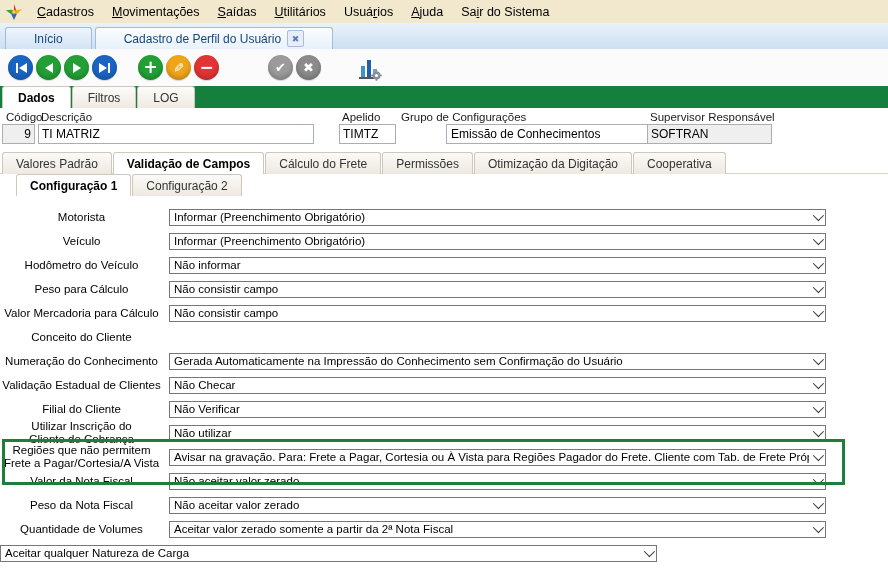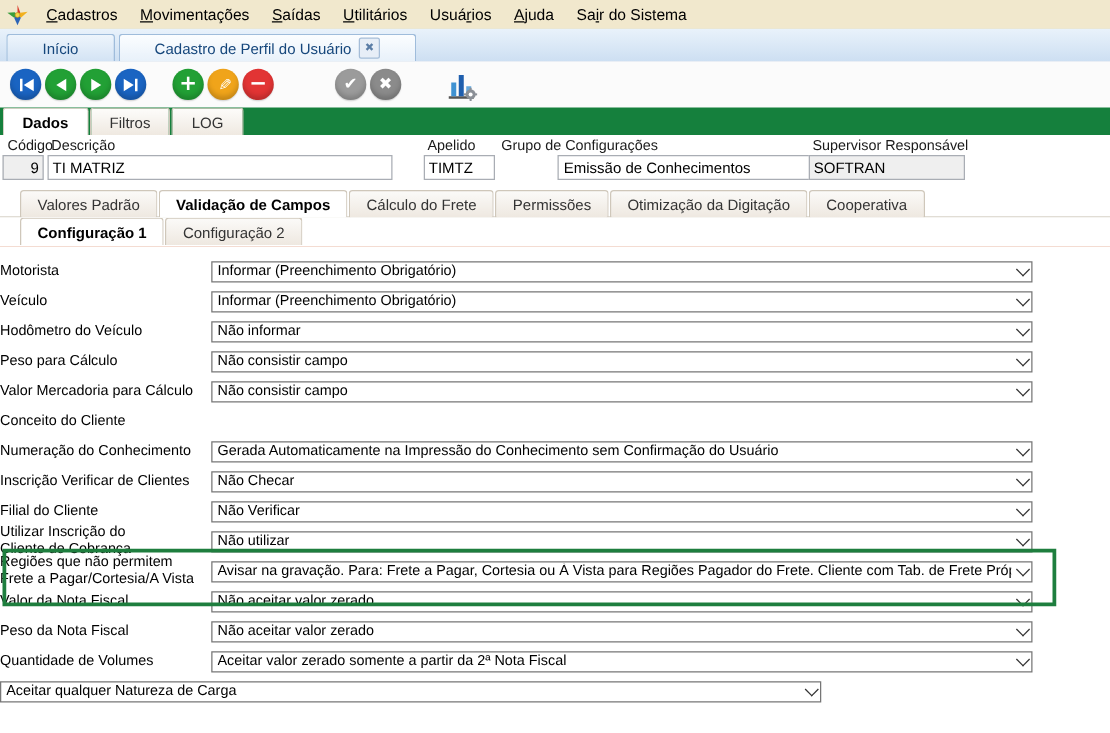--- a/index.html
+++ b/index.html
@@ -53,33 +53,33 @@
           font-family:"Liberation Sans",sans-serif;font-size:12px;padding:0 3px;box-sizing:border-box;}
   .ro{background:#efefef;}
   .combo{position:absolute;top:16px;height:20px;border:1px solid #a9adb4;background:#fff;
          display:flex;align-items:stretch;box-sizing:border-box;cursor:pointer;margin-left:48px;}
   .combo-text{flex:1;display:flex;align-items:center;padding-left:4px;font-size:12px;white-space:nowrap;overflow:hidden;}
   .combo-btn{width:17px;background:#f2f2f2;border-left:1px solid #c8c8c8;display:flex;align-items:center;justify-content:center;}
   .tri-dn{width:0;height:0;border-left:4px solid transparent;border-right:4px solid transparent;border-top:5px solid #444;}
 
   
   .sectabs{position:absolute;top:148px;left:0;right:0;height:25px;display:flex;align-items:flex-end;
-           padding-left:16px;border-bottom:1px solid #d8d2c8;background:#fff;}
+           padding-left:2px;border-bottom:1px solid #d8d2c8;background:#fff;}
   .stab{height:21px;padding:0 13px;display:flex;align-items:center;font-size:12px;color:#333;
         background:linear-gradient(#fbfaf8,#eee8e0);border:1px solid #cfc7ba;border-bottom:none;
         border-radius:3px 3px 0 0;margin-right:1px;margin-bottom:-1px;cursor:pointer;}
   .stab.active{background:#fff;font-weight:bold;color:#000;}
 
   .cfgtabs{position:absolute;top:174px;left:0;right:0;height:23px;display:flex;align-items:flex-start;
            padding-left:16px;border-bottom:1px solid #c2410c;background:#fff;}
 
   
   .formarea{position:absolute;top:197px;left:0;right:0;bottom:0;background:#fff;padding-top:8px;}
   .frow{display:flex;align-items:center;height:24px;}
-  .flabel{width:163px;padding-right:6px;text-align:left;font-size:11.5px;line-height:13px;
+  .flabel{width:163px;padding-right:6px;text-align:center;font-size:11.5px;line-height:13px;
           white-space:pre-line;color:#000;}
   .fselect{width:657px;height:17px;border:1px solid #767676;background:#fff;display:flex;
            align-items:center;padding:0 4px;box-sizing:border-box;cursor:pointer;}
   .fsel-text{flex:1;font-size:11.5px;white-space:nowrap;overflow:hidden;}
   .chev{width:7px;height:7px;border-right:1.6px solid #333;border-bottom:1.6px solid #333;
         transform:rotate(45deg) translateY(-2px);margin-left:4px;flex:none;}
   .hlbox{position:absolute;left:2px;top:242px;width:837px;height:40px;border:3px solid #1e7e3e;
          pointer-events:none;z-index:5;}
   u{text-decoration:underline;}
 </style>
@@ -258,21 +258,21 @@
 
     <div class="frow">
       <label class="flabel">Numeração do Conhecimento</label>
       <div class="fselect">
         <span class="fsel-text">Gerada Automaticamente na Impressão do Conhecimento sem Confirmação do Usuário</span>
           <span class="chev"></span>
       </div>
     </div>
 
     <div class="frow">
-      <label class="flabel">Inscrição Verificar de Clientes</label>
+      <label class="flabel">Validação Estadual de Clientes</label>
       <div class="fselect">
         <span class="fsel-text">Não Checar</span>
           <span class="chev"></span>
       </div>
     </div>
 
     <div class="frow">
       <label class="flabel">Filial do Cliente</label>
       <div class="fselect">
         <span class="fsel-text">Não Verificar</span>

